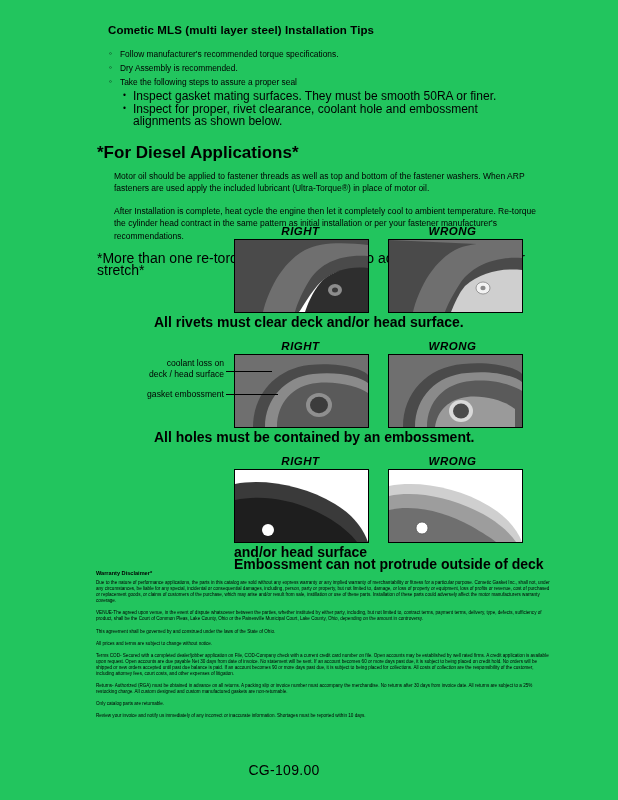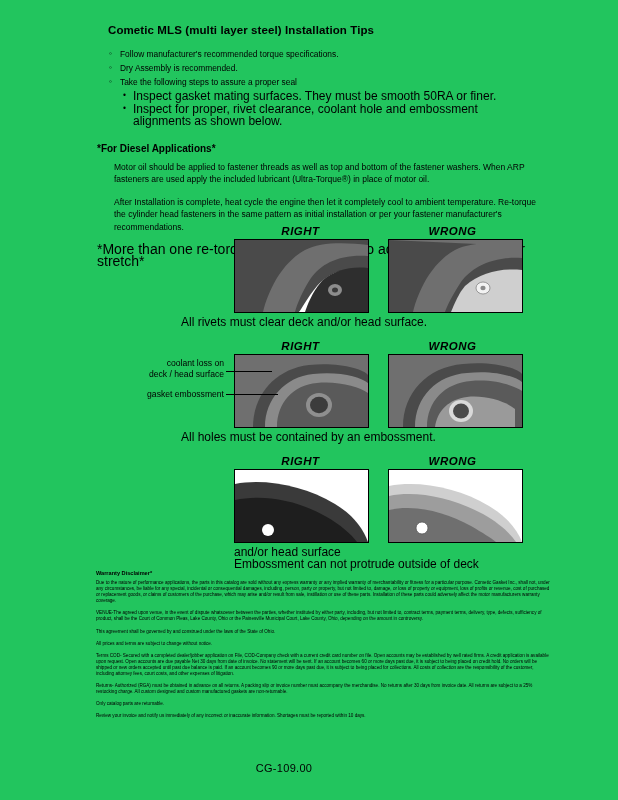--- a/index.html
+++ b/index.html
@@ -67,21 +67,21 @@
     margin-bottom: 0.5px;
   }
   ul.subbullets > li::before {
     content: "\2022";
     position: absolute;
     left: 3px;
     top: -0.5px;
     font-size: 8.5px;
   }
   h2.subhead {
-    font-size: 10px;
+    font-size: 17px;
     font-weight: bold;
     margin: 15px 0 7px 1px;
   }
   p.body {
     font-size: 8.5px;
     line-height: 12.4px;
     margin: 0 0 10px 18px;
   }
   p.note {
     font-size: 14px;
@@ -121,23 +121,24 @@
   }
   .figbox {
     width: 133px;
     height: 72px;
     border: 1px solid #000;
     overflow: hidden;
     position: relative;
     background: #fff;
   }
   .caption {
-    font-size: 12px;
-    margin: 3px 0 0 85px;
+    font-size: 14px;
+    margin: 3px 0 0 58px;
     line-height: 12px;
+    font-weight: bold;
   }
   .caption.indent2 {
     margin-left: 138px;
   }
 
   
   .callout {
     position: absolute;
     font-size: 8.6px;
     text-align: right;
@@ -166,21 +167,21 @@
     line-height: 6.1px;
     margin: 0 0 6px 0;
     text-align: left;
   }
   .docnum {
     position: absolute;
     left: 0;
     top: 762px;
     width: 498px;
     text-align: center;
-    font-size: 11px;
+    font-size: 14px;
     letter-spacing: 0.3px;
   }
   .docnum span { margin-left: 70px; }
 </style>
 </head>
 <body>
 
 <div class="page">
 
   <div class="content">
@@ -193,21 +194,21 @@
         <span>Take the following steps to assure a proper seal</span>
         <ul class="subbullets">
           <li>Inspect gasket mating surfaces.  They must be smooth 50RA or finer.</li>
           <li>Inspect for proper, rivet clearance, coolant hole and embossment alignments as shown below.</li>
         </ul>
       </li>
     </ul>
 
     <h2 class="subhead">*For Diesel Applications*</h2>
     <p class="body">Motor oil should be applied to fastener threads as well as top and bottom of the fastener washers. When ARP fasteners are used apply the included lubricant (Ultra-Torque®) in place of motor oil.</p>
-    <p class="body">After Installation is complete, heat cycle the engine then let it completely cool to ambient temperature. Re-torque the cylinder head fasteners in the same pattern as initial installation or per your fastener manufacturer's recommendations.</p>
+    <p class="body">After Installation is complete, heat cycle the engine then let it completely cool to ambient temperature. Re-torque the cylinder head contract in the same pattern as initial installation or per your fastener manufacturer's recommendations.</p>
     <p class="note">*More than one re-torque may be required to achieve proper fastener stretch*</p>
   </div>
 
   <div class="figures">
 
     <div class="figrow">
       <div class="figlabels">
         <div class="figlabel">RIGHT</div>
         <div class="figlabel">WRONG</div>
       </div>

